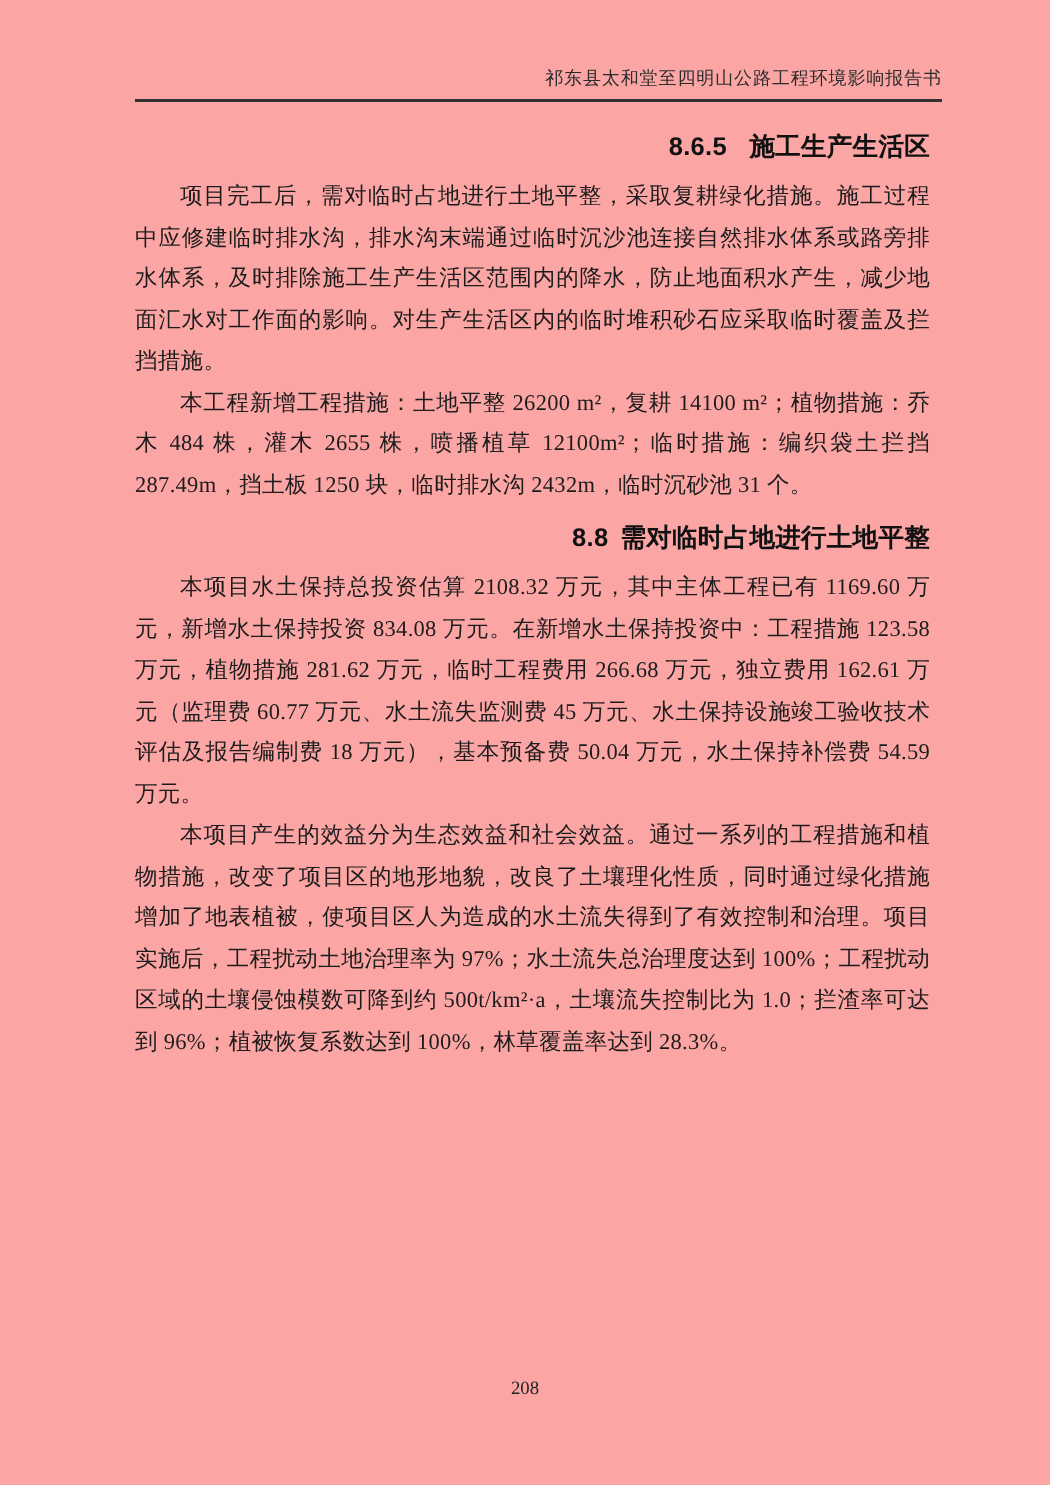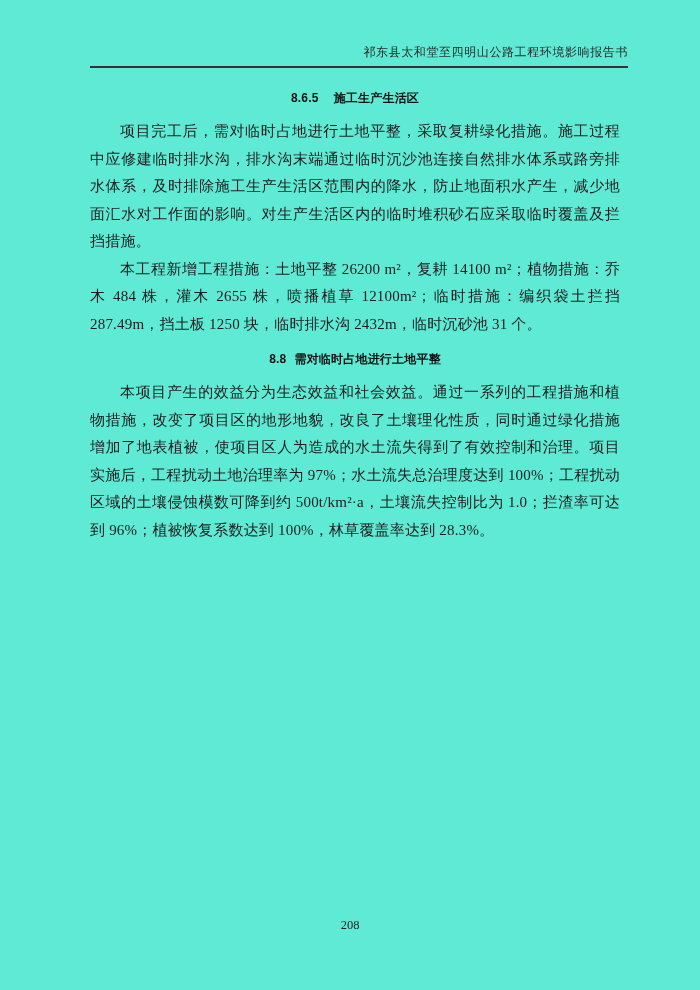--- a/index.html
+++ b/index.html
@@ -1,20 +1,20 @@
 <!DOCTYPE html>
 <html><head>
 <meta charset="utf-8">
 <style>
   html, body { margin: 0; padding: 0; background: #ffffff; }
   .page {
     position: relative;
     width: 700px;
     height: 990px;
-    background: #5eead4;
+    background: #fca5a5;
     font-family: "Liberation Serif", "DejaVu Serif", serif;
     color: #1c1c1c;
     overflow: hidden;
   }
   .doc-header {
     position: absolute;
     left: 90px;
     right: 72px;
     top: 44px;
     text-align: right;
@@ -36,26 +36,26 @@
     left: 90px;
     right: 80px;
     top: 84px;
     font-size: 15px;
     line-height: 27.5px;
     text-align: justify;
     letter-spacing: 0.2px;
   }
   .section-heading {
     font-family: "Liberation Sans", "DejaVu Sans", sans-serif;
-    font-size: 12px;
+    font-size: 17px;
     font-weight: 700;
     color: #111111;
     margin: 7px 0 6px 0;
     line-height: 28px;
-    text-align: center;
+    text-align: right;
   }
   .section-heading:first-child { margin-top: 0; }
   .h-num { display: inline-block; }
   .gap-wide .h-num { margin-right: 15px; }
   .gap-narrow .h-num { margin-right: 8px; }
   .para { margin: 0; text-indent: 30px; }
   .rev {
     text-underline-offset: 4px;
     text-decoration-thickness: 1px;
     text-decoration-color: #1c1c1c;
@@ -89,20 +89,21 @@
     <p class="para rev">项目完工后，需对临时占地进行土地平整，采取复耕绿化措施。施工过程中应修建临时排水沟，排水沟末端通过临时沉沙池连接自然排水体系或路旁排水体系，及时排除施工生产生活区范围内的降水，防止地面积水产生，减少地面汇水对工作面的影响。对生产生活区内的临时堆积砂石应采取临时覆盖及拦挡措施。</p>
 
     <p class="para rev">本工程新增工程措施：土地平整 26200 m²，复耕 14100 m²；植物措施：乔木 484 株，灌木 2655 株，喷播植草 12100m²；临时措施：编织袋土拦挡 287.49m，挡土板 1250 块，临时排水沟 2432m，临时沉砂池 31 个。</p>
 
 
 
     <h2 class="section-heading gap-narrow">
       <span class="h-num">8.8</span><span>需对临时占地进行土地平整</span>
     </h2>
 
+    <p class="para">本项目水土保持总投资估算 2108.32 万元，其中主体工程已有 1169.60 万元，新增水土保持投资 834.08 万元。在新增水土保持投资中：工程措施 123.58 万元，植物措施 281.62 万元，临时工程费用 266.68 万元，独立费用 162.61 万元（监理费 60.77 万元、水土流失监测费 45 万元、水土保持设施竣工验收技术评估及报告编制费 18 万元），基本预备费 50.04 万元，水土保持补偿费 54.59 万元。</p>
 
     <p class="para">本项目产生的效益分为生态效益和社会效益。通过一系列的工程措施和植物措施，改变了项目区的地形地貌，改良了土壤理化性质，同时通过绿化措施增加了地表植被，使项目区人为造成的水土流失得到了有效控制和治理。项目实施后，工程扰动土地治理率为 97%；水土流失总治理度达到 100%；工程扰动区域的土壤侵蚀模数可降到约 500t/km²·a，土壤流失控制比为 1.0；拦渣率可达到 96%；植被恢复系数达到 100%，林草覆盖率达到 28.3%。</p>
 
   </div>
 
   <div class="page-number">208</div>
 
 </div>
 
 </body></html>

